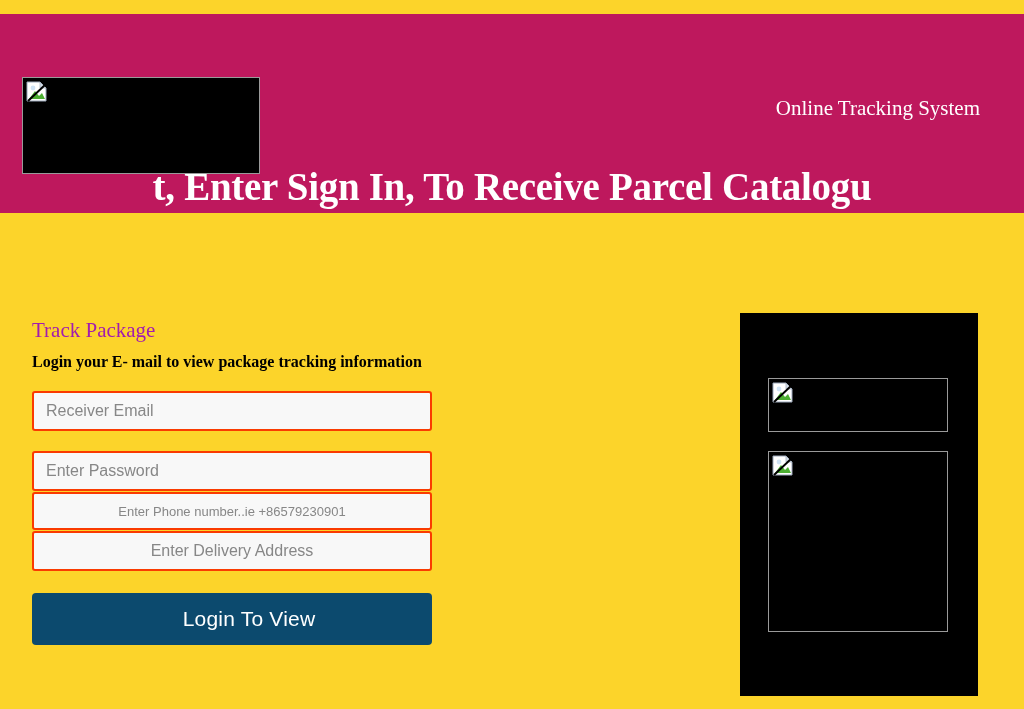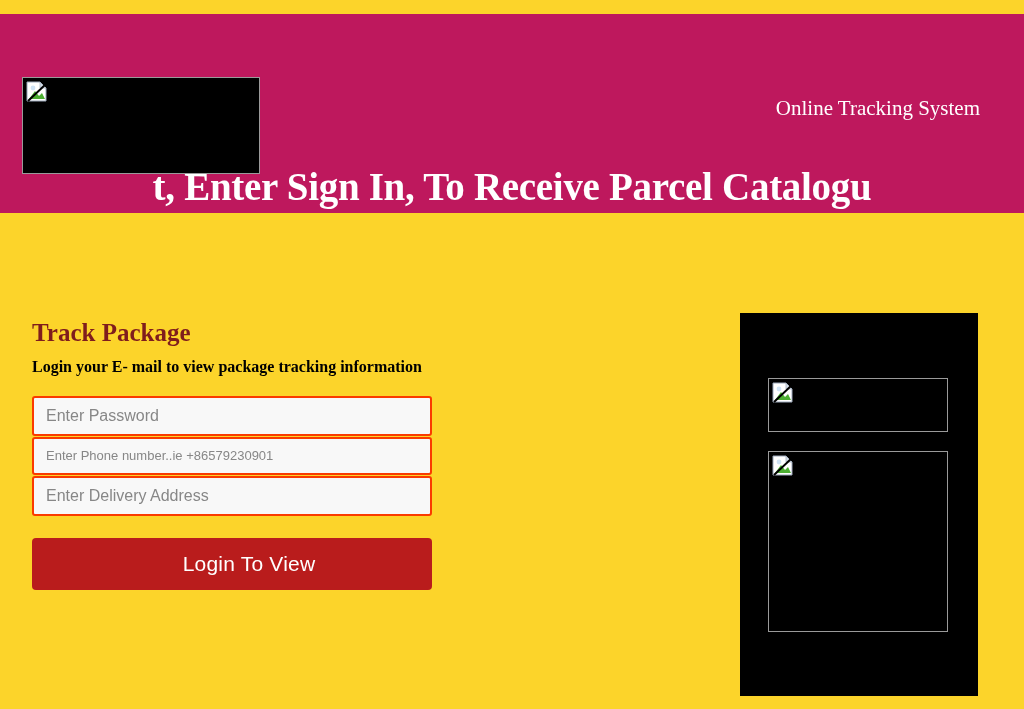--- a/index.html
+++ b/index.html
@@ -81,23 +81,23 @@
 
   
   .form-col {
     position: absolute;
     left: 32px;
     top: 106px;
     width: 400px;
   }
   .form-heading {
     margin: 0;
-    color: #7f1d1d;
-    font-size: 25px;
-    font-weight: bold;
+    color: #a21caf;
+    font-size: 21px;
+    font-weight: normal;
     font-family: "Liberation Serif", "DejaVu Serif", serif;
     line-height: 1.1;
   }
   .form-sub {
     margin: 10px 0 4px 0;
     color: #000000;
     font-size: 16px;
     font-weight: bold;
     font-family: "Liberation Serif", "DejaVu Serif", serif;
     line-height: 1.2;
@@ -112,28 +112,28 @@
     border-radius: 3px;
     padding: 0 12px;
     font-size: 16px;
     color: #555;
     font-family: "Liberation Sans", sans-serif;
     outline: none;
   }
   .txt-input::placeholder { color: #878787; opacity: 1; }
   .txt-input.small-ph { height: 38px; font-size: 13px; }
   .txt-input.small-ph::placeholder { font-size: 13px; }
-  .txt-input.adjacent { margin-top: 1px; }
+  .txt-input.adjacent { margin-top: 1px; text-align: center; }
 
   .login-btn {
     display: block;
     margin-top: 22px;
     width: 400px;
     height: 52px;
-    background: #b91c1c;
+    background: #0c4a6e;
     border: none;
     border-radius: 4px;
     color: #ffffff;
     font-size: 21px;
     font-family: "Liberation Sans", sans-serif;
     cursor: pointer;
     letter-spacing: 0.2px;
     padding-left: 40px;
   }
 
@@ -185,20 +185,23 @@
   <h1 class="header-title">t, Enter Sign In, To Receive Parcel Catalogu</h1>
 </header>
 
 <main class="main">
 
   <section class="form-col">
 
     <h2 class="form-heading">Track Package</h2>
     <p class="form-sub">Login your E- mail to view package tracking information</p>
 
+    <div class="field-group">
+      <input class="txt-input" type="text" placeholder="Receiver Email" style="">
+    </div>
 
     <div class="field-group">
       <input class="txt-input" type="password" placeholder="Enter Password" style="">
       <input class="txt-input small-ph adjacent" type="text" placeholder="Enter Phone number..ie +86579230901" style="">
       <input class="txt-input adjacent" type="text" placeholder="Enter Delivery Address" style="">
     </div>
 
     <button class="login-btn">Login To View</button>
   </section>
 

